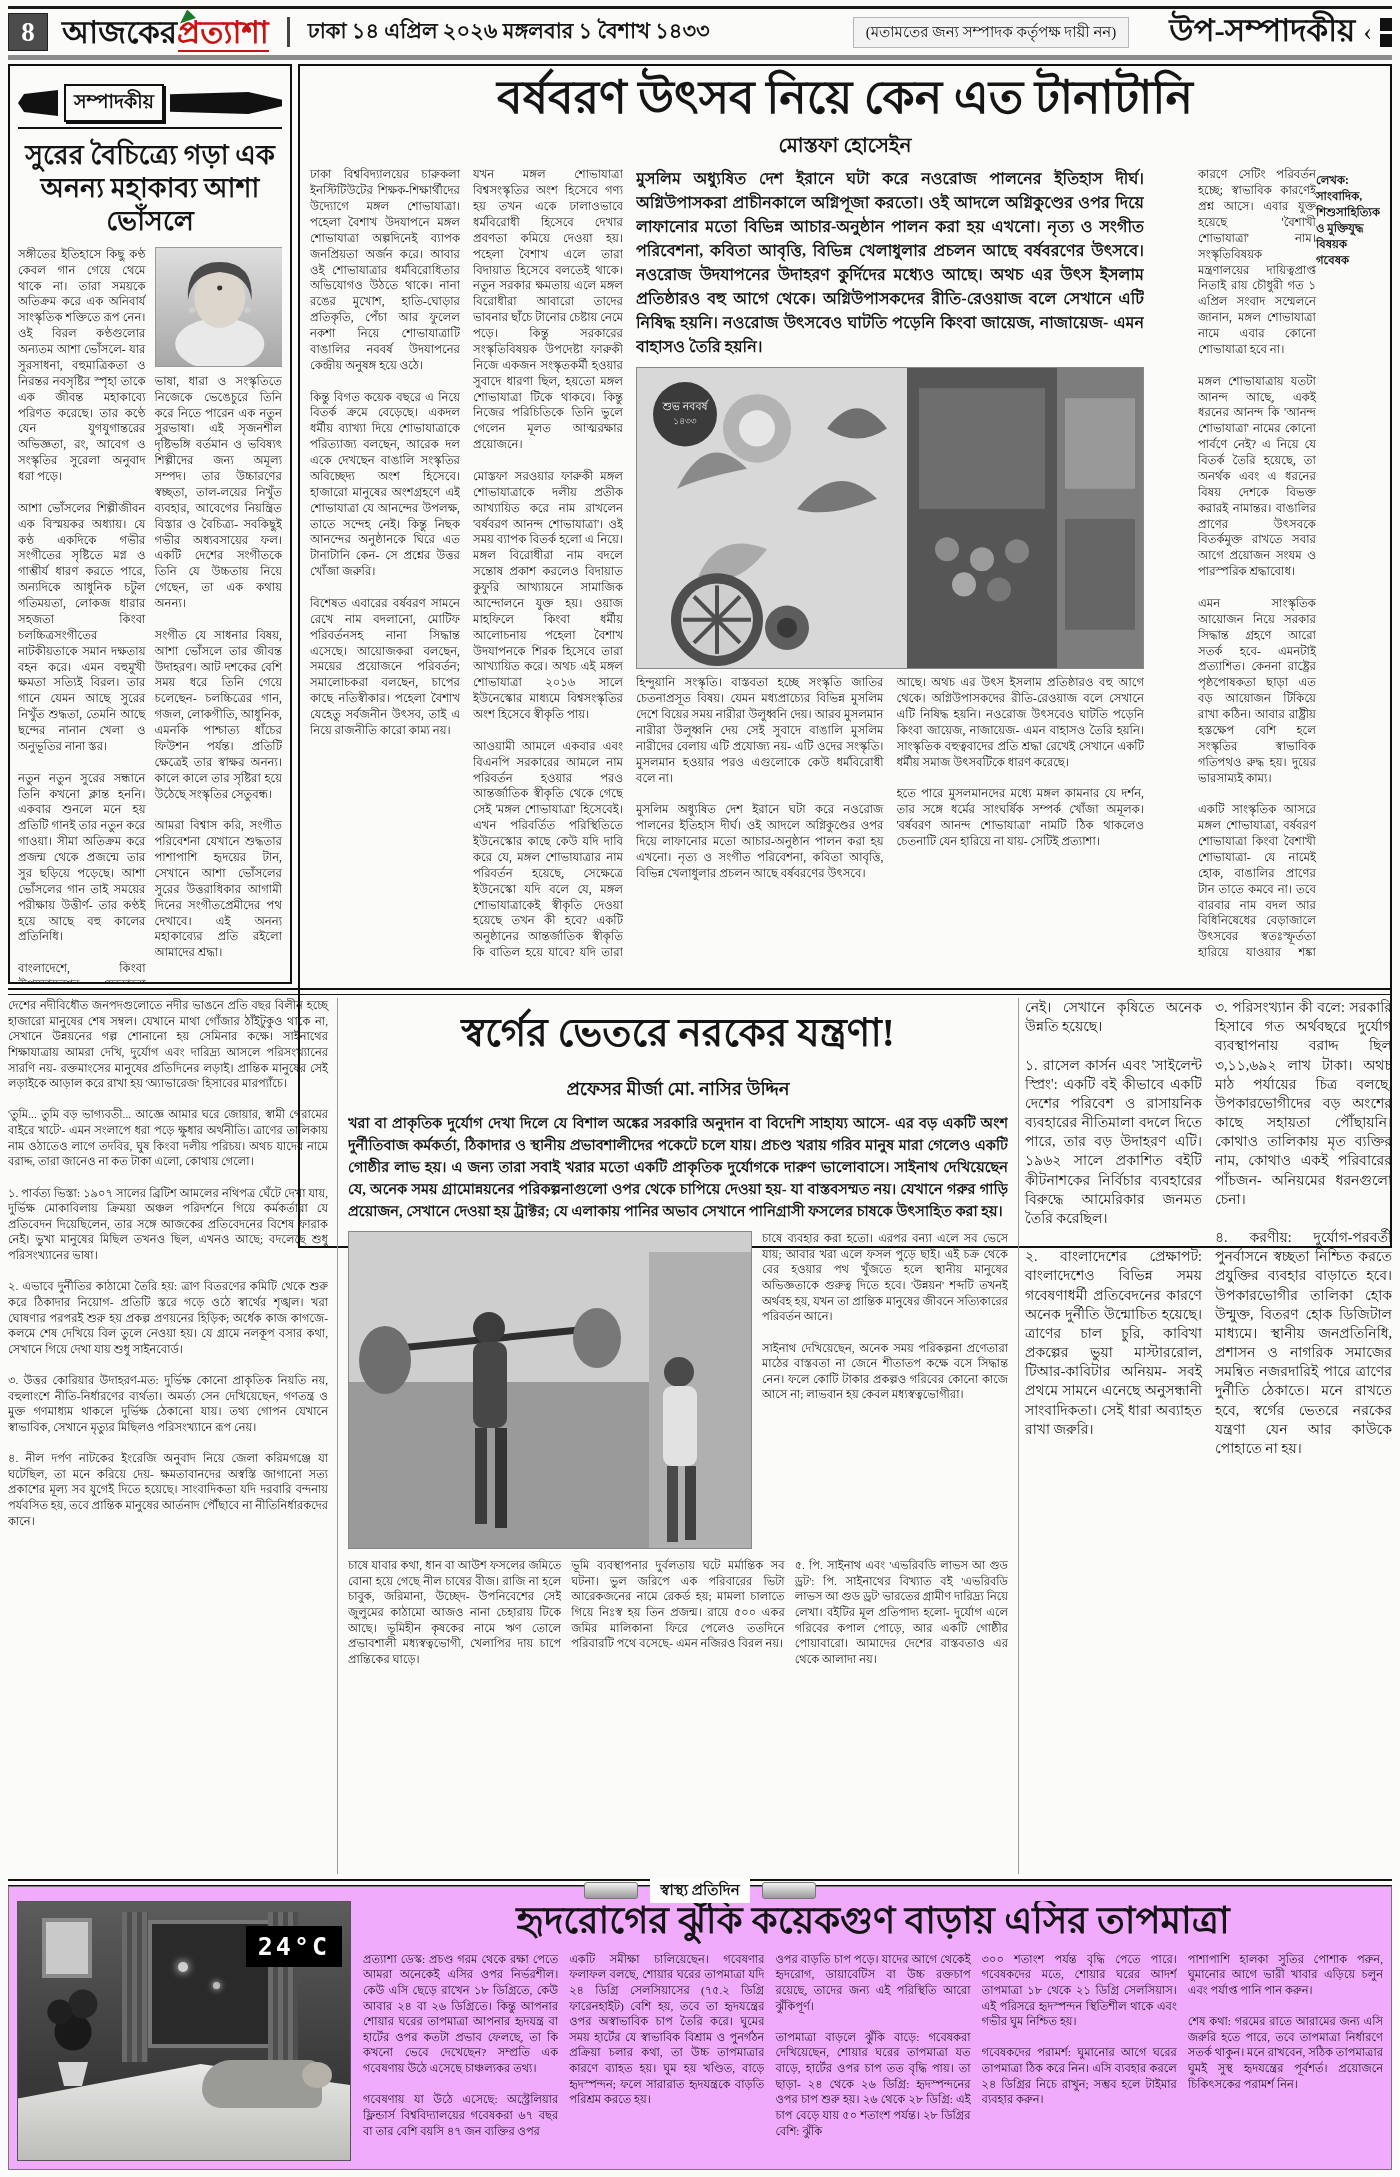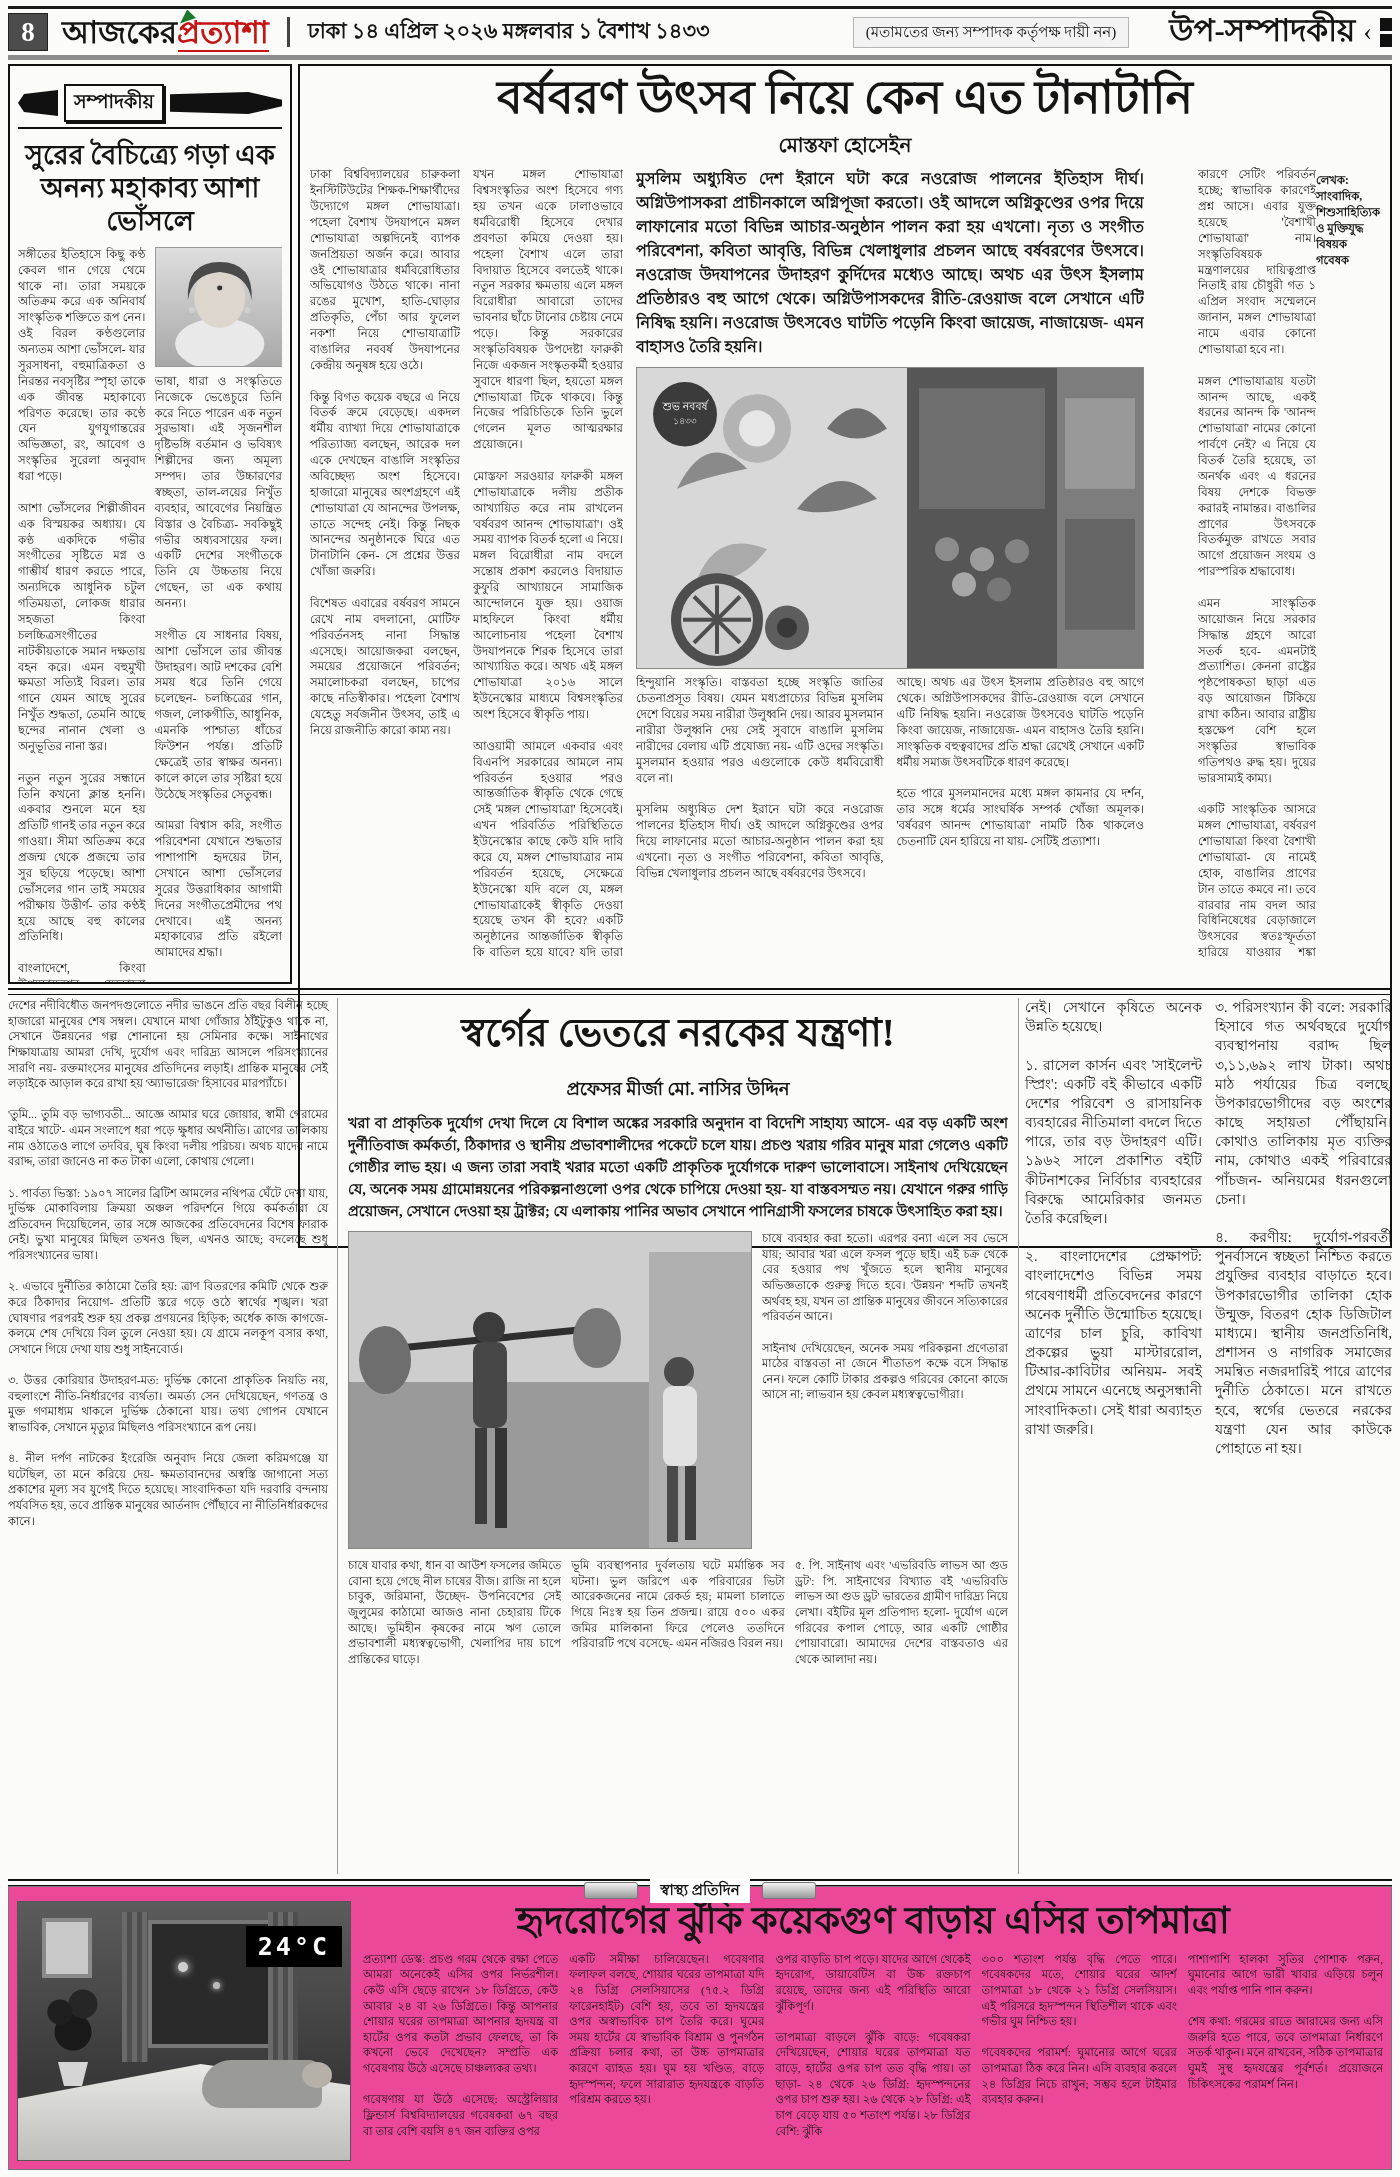--- a/index.html
+++ b/index.html
@@ -62,21 +62,21 @@
   .feat-intro{font-size:14.5px;font-weight:bold;line-height:1.52;}
   .feat-mid{display:flex;gap:10px;margin-top:9px;}
   .feat-photo{flex:0 0 402px;height:316px;border:1px solid #888;position:relative;overflow:hidden;}
   .feat-beside{flex:1;font-size:11.4px;line-height:1.37;overflow:hidden;}
   .feat-bottom{display:flex;gap:10px;margin-top:9px;flex:1;overflow:hidden;}
   .feat-bcol{flex:1;font-size:11.4px;line-height:1.37;overflow:hidden;}
   .feat-right{flex:1;font-size:14px;line-height:1.37;column-count:2;column-gap:13px;
               border-left:1px solid #9a9a9a;padding-left:6px;overflow:hidden;}
   
   .health{position:absolute;left:8px;right:8px;top:1886px;height:284px;border:1px solid #777;
-          background:#ec4899;box-sizing:border-box;}
+          background:#f0abfc;box-sizing:border-box;}
   .kicker{position:absolute;top:-9px;left:0;right:0;display:flex;justify-content:center;align-items:center;gap:12px;}
   .kicker-label{background:#fff;padding:0 10px;font-size:15px;font-weight:bold;}
   .ac-graphic{width:52px;height:15px;border:1px solid #777;border-radius:3px;
               background:linear-gradient(#f2f2f2,#9a9a9a);}
   .health-row{display:flex;gap:12px;padding:14px 8px 8px;height:100%;box-sizing:border-box;}
   .bedroom{flex:0 0 332px;position:relative;border:1px solid #555;overflow:hidden;background:#474747;}
   .bd-wall{position:absolute;inset:0;background:linear-gradient(#5c5c5c,#383838 70%);}
   .bd-window{position:absolute;left:130px;top:18px;width:120px;height:120px;background:#2a2a2a;border:4px solid #777;}
   .bd-light1{position:absolute;left:160px;top:60px;width:10px;height:10px;border-radius:50%;background:#cfcfcf;box-shadow:0 0 8px #fff;}
   .bd-light2{position:absolute;left:195px;top:80px;width:7px;height:7px;border-radius:50%;background:#bbb;box-shadow:0 0 6px #eee;}

